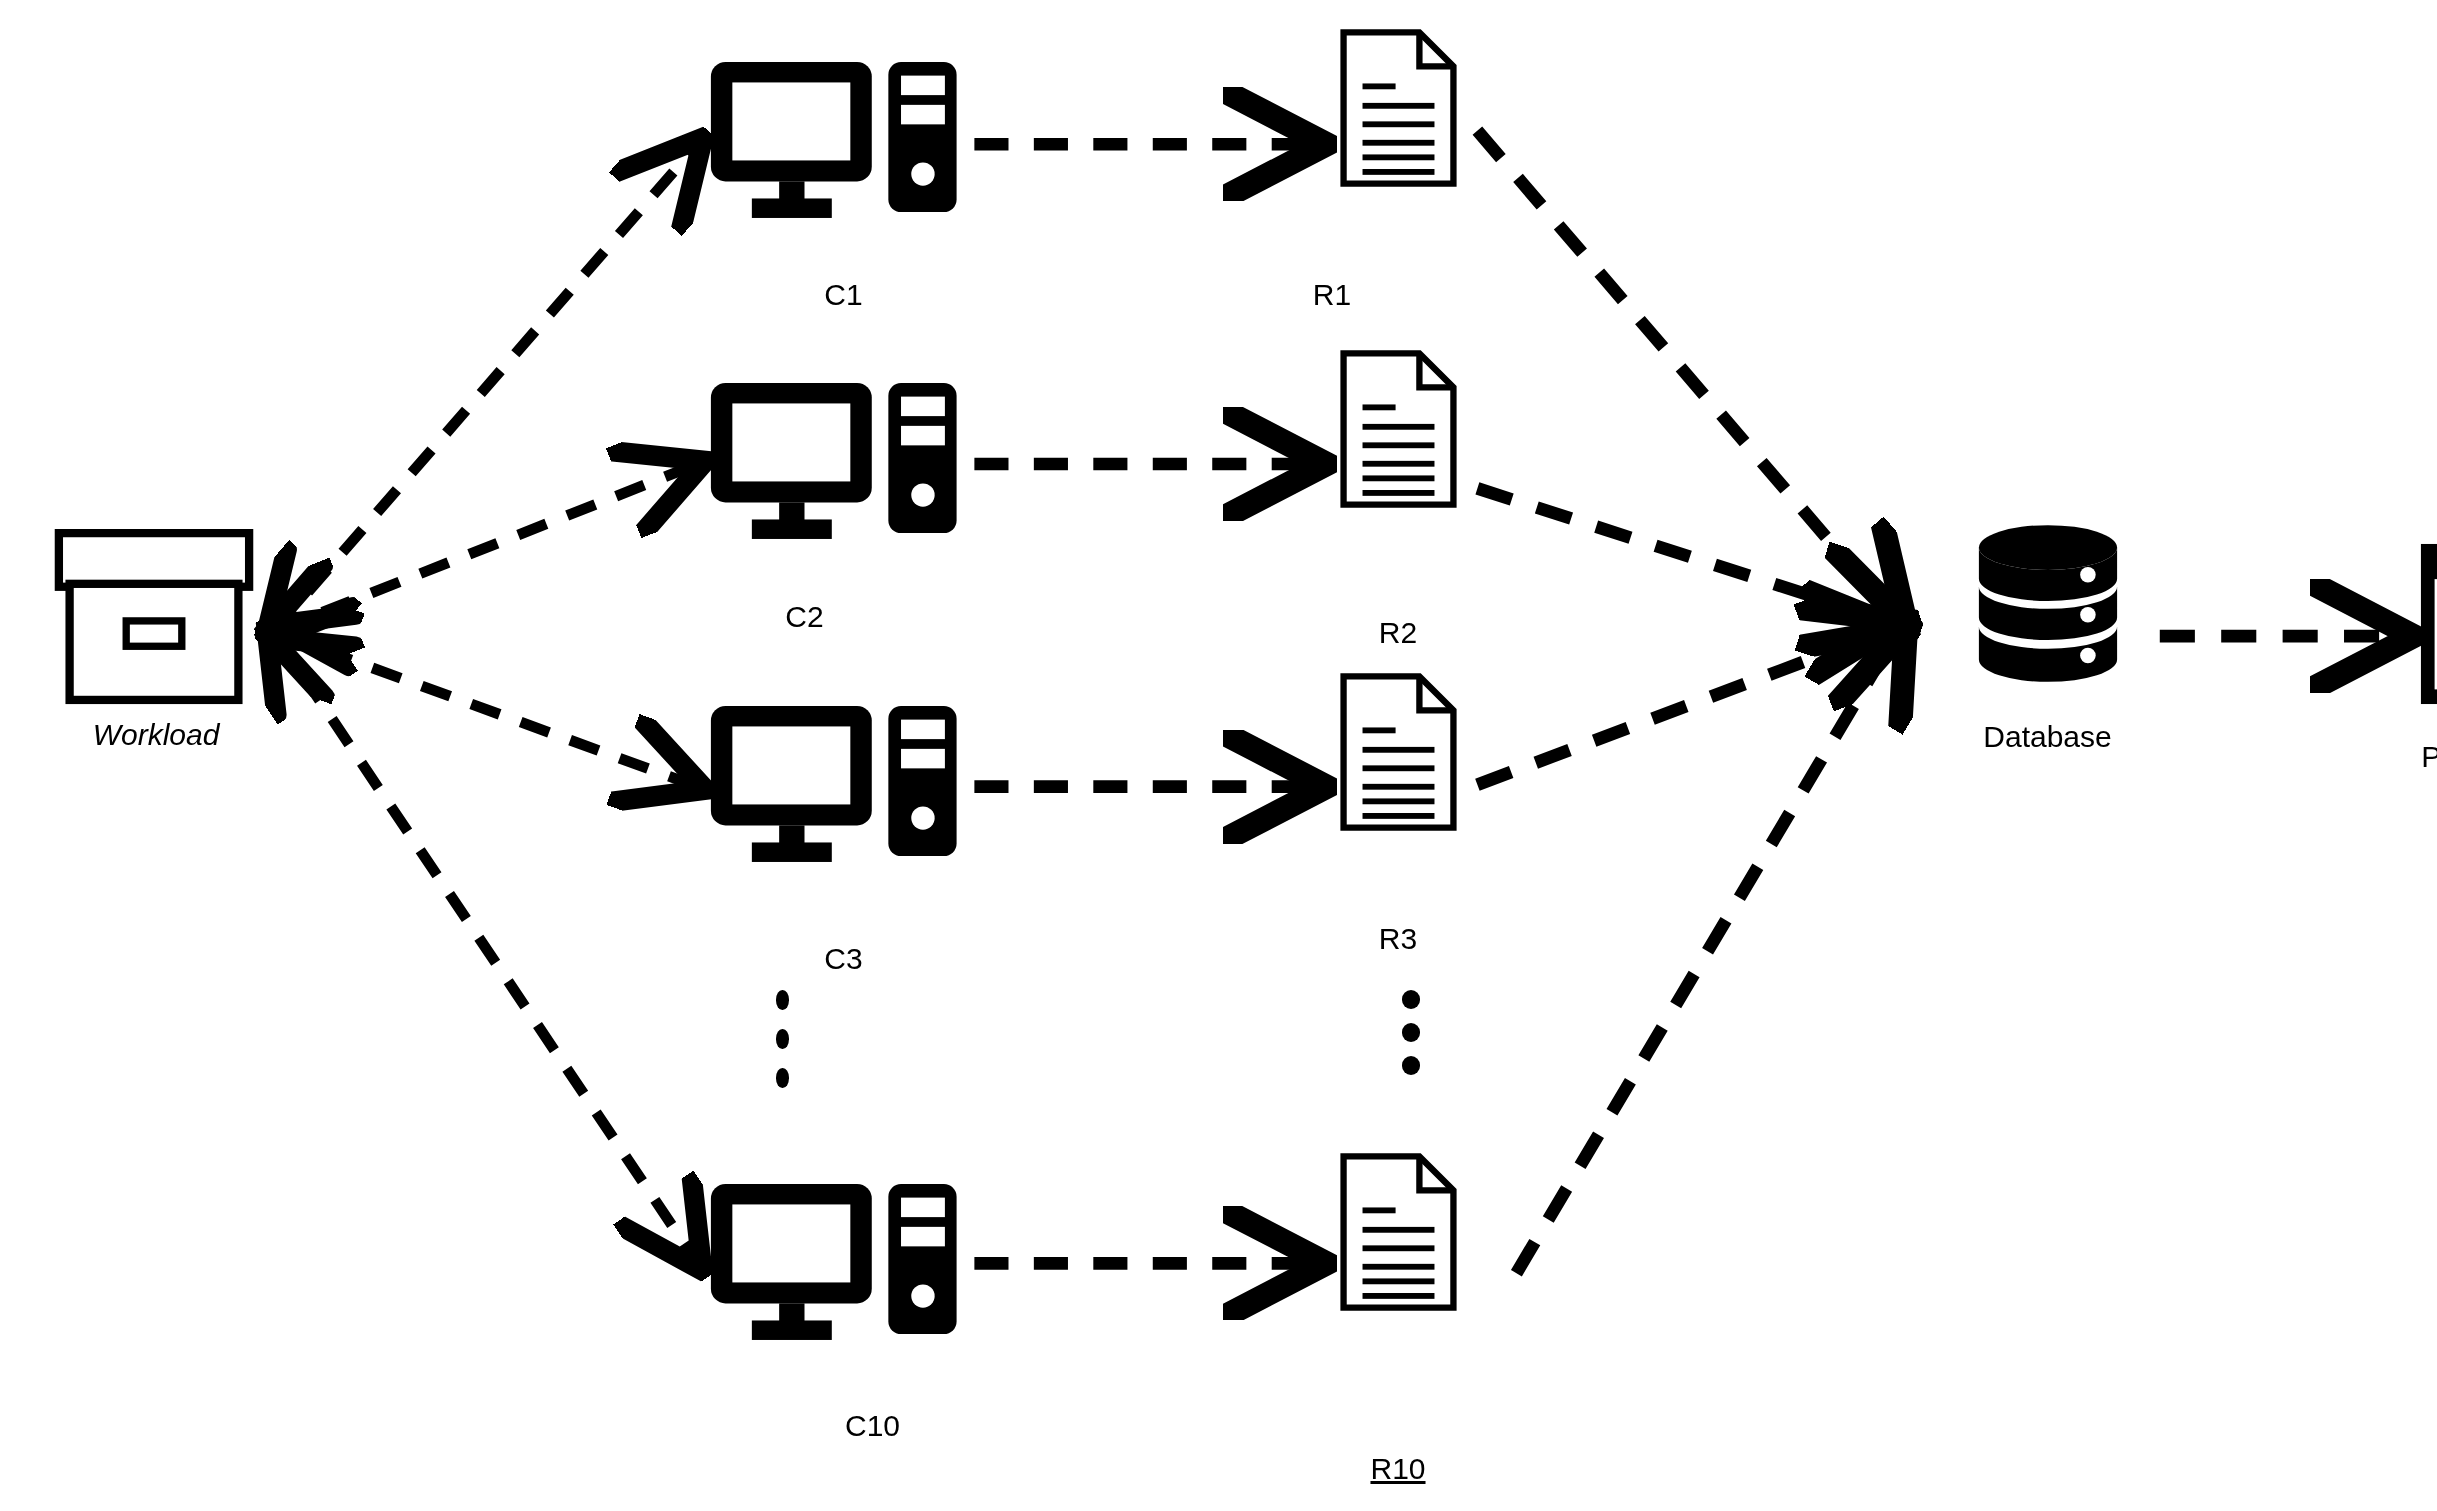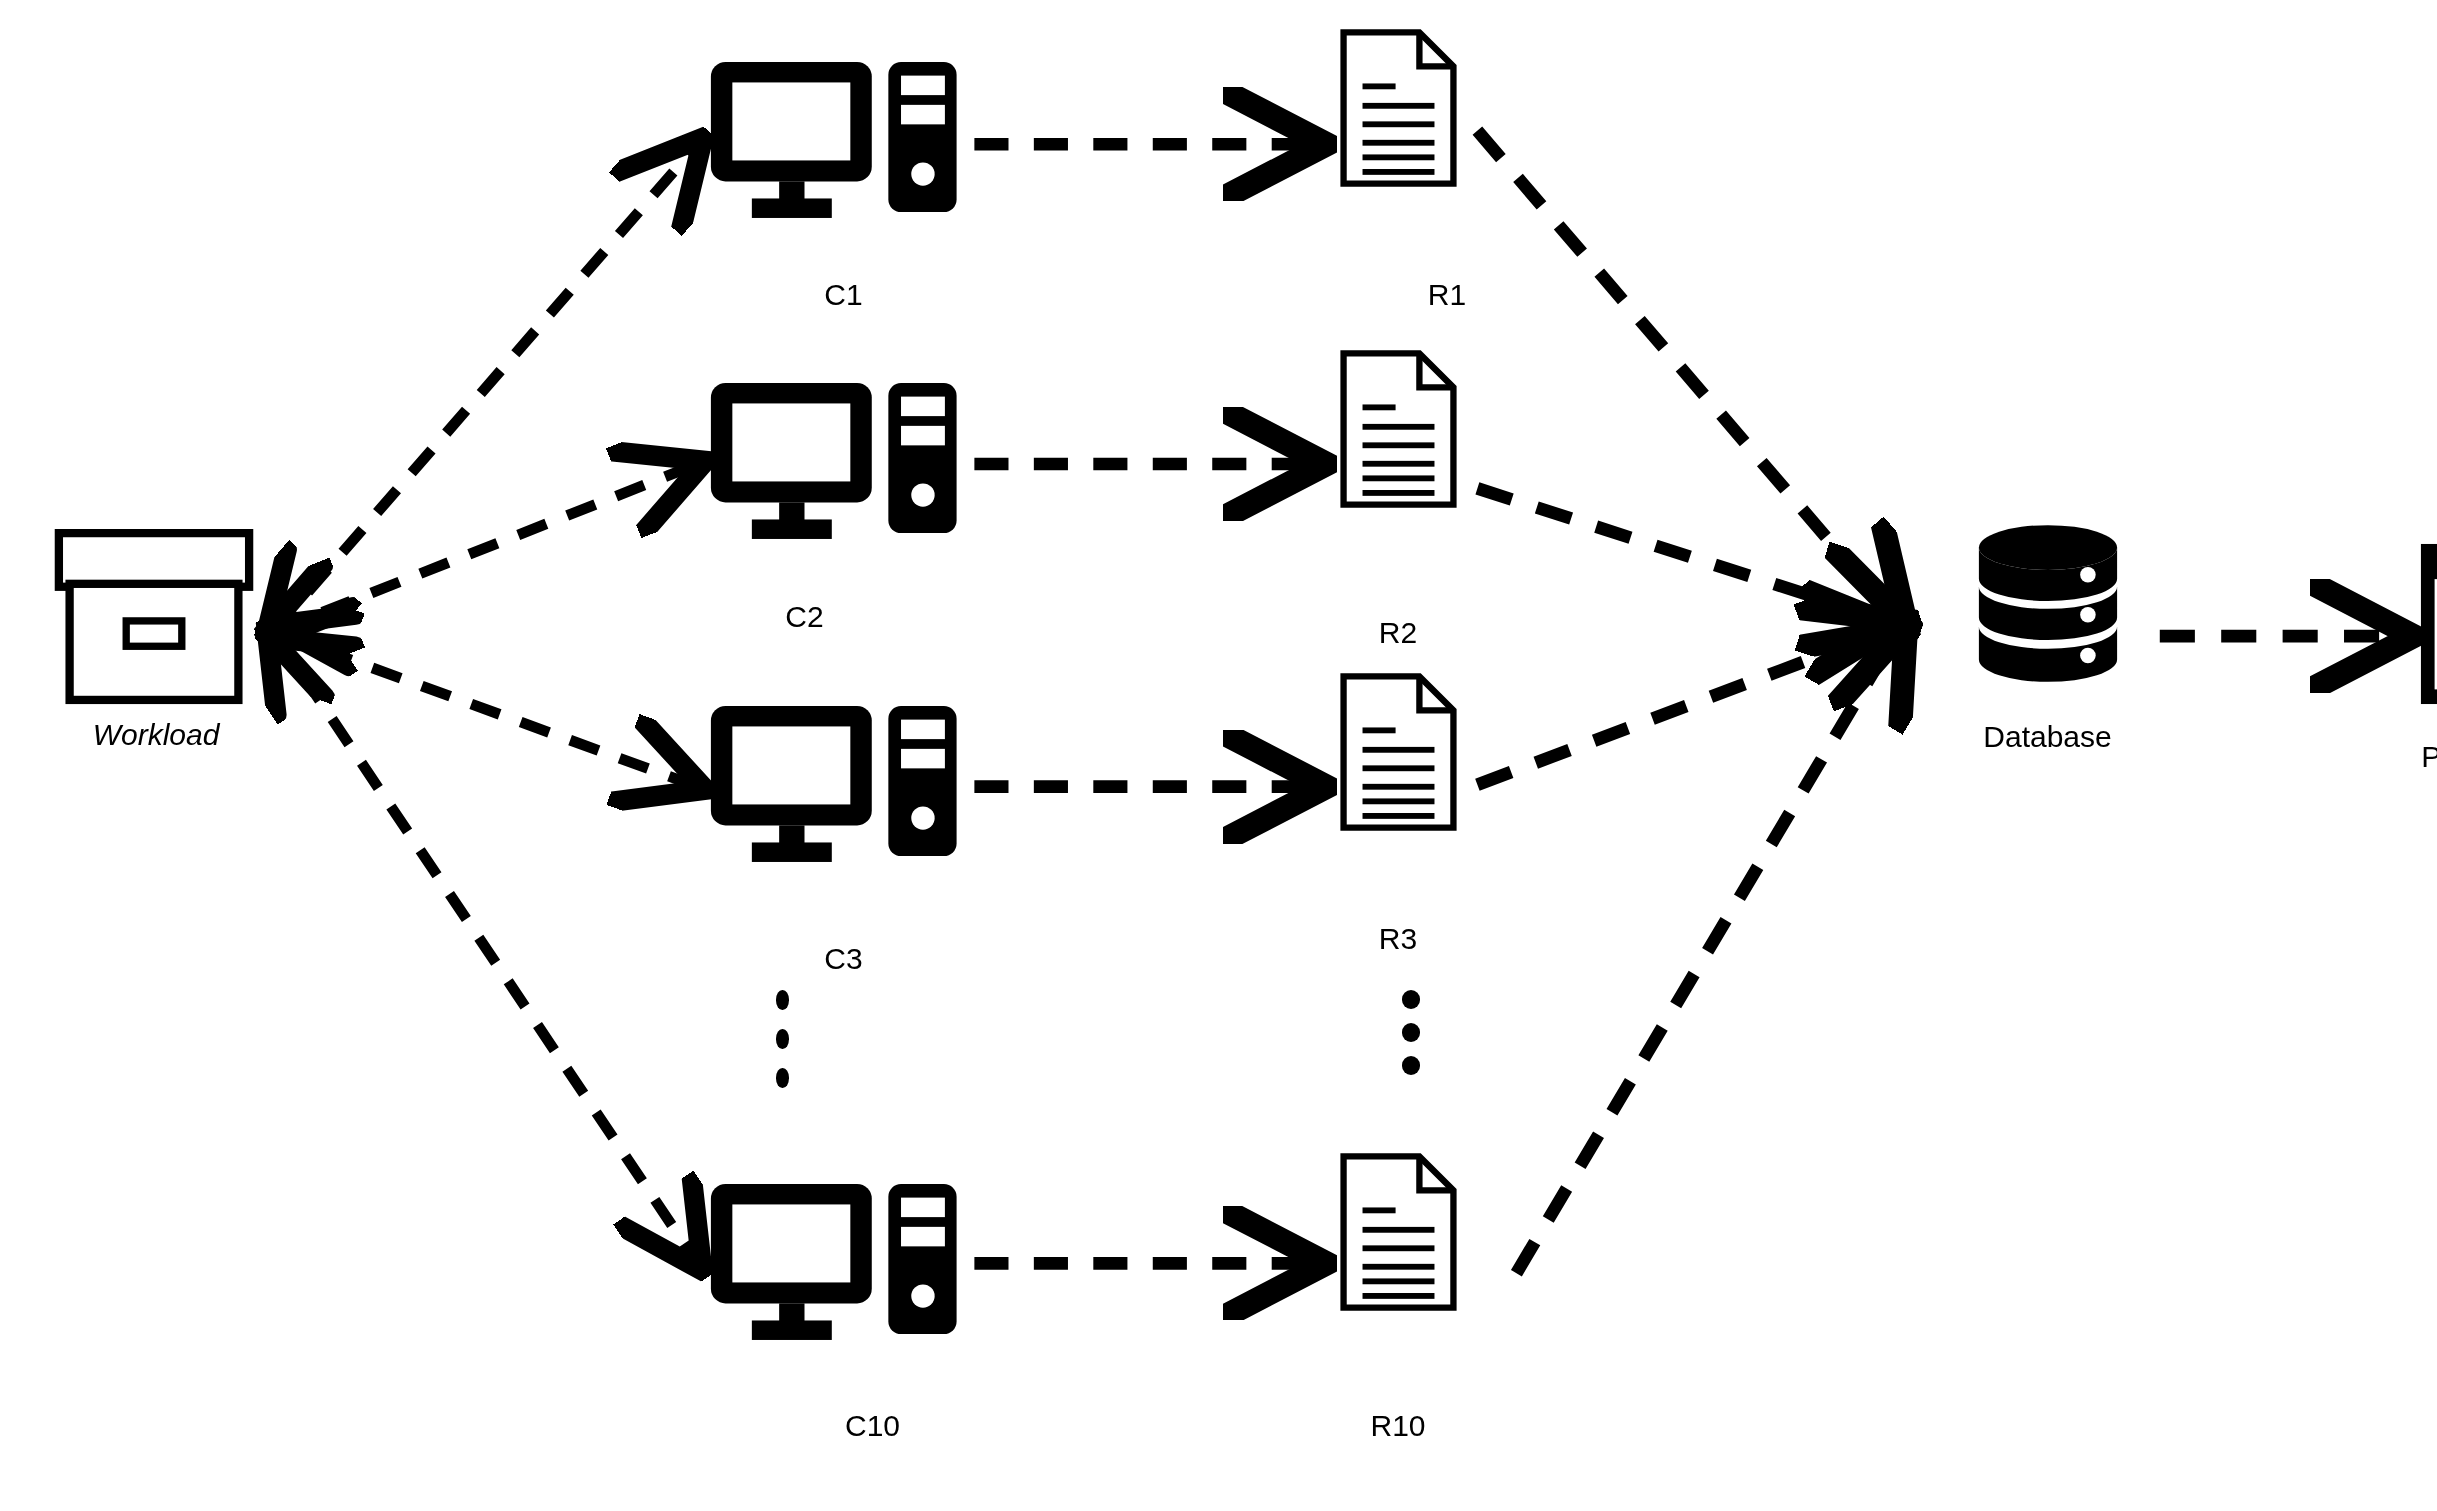--- a/index.html
+++ b/index.html
@@ -132,21 +132,21 @@
       <g fill="#000">
         <rect x="46" y="112" width="68" height="12"></rect>
         <rect x="46" y="152" width="148" height="12"></rect>
         <rect x="46" y="190" width="148" height="12"></rect>
         <rect x="46" y="228" width="148" height="12"></rect>
         <rect x="46" y="258" width="148" height="12"></rect>
         <rect x="46" y="288" width="148" height="12"></rect>
       </g>
     </svg>
   </div>
-  <div class="lbl" style="left:1330px;top:280px;width:234px;">R1</div>
+  <div class="lbl" style="left:1215px;top:280px;width:234px;">R1</div>
 
   <div class="node" style="left:1340px;top:350px;width:117px;height:158px;">
     <svg viewBox="0 0 240 325" width="117" height="158">
       <path d="M7,7 H163 L233,77 V318 H7 Z" fill="#fff" stroke="#000" stroke-width="13"></path>
       <path d="M163,7 V77 H233" fill="none" stroke="#000" stroke-width="13"></path>
       <g fill="#000">
         <rect x="46" y="112" width="68" height="12"></rect>
         <rect x="46" y="152" width="148" height="12"></rect>
         <rect x="46" y="190" width="148" height="12"></rect>
         <rect x="46" y="228" width="148" height="12"></rect>
@@ -186,21 +186,21 @@
       <g fill="#000">
         <rect x="46" y="112" width="68" height="12"></rect>
         <rect x="46" y="152" width="148" height="12"></rect>
         <rect x="46" y="190" width="148" height="12"></rect>
         <rect x="46" y="228" width="148" height="12"></rect>
         <rect x="46" y="258" width="148" height="12"></rect>
         <rect x="46" y="288" width="148" height="12"></rect>
       </g>
     </svg>
   </div>
-  <div class="lbl" style="left:1281px;top:1411px;width:234px;">R10</div>
+  <div class="lbl" style="left:1281px;top:1454px;width:234px;text-decoration:underline;">R10</div>
 
   <div class="node" style="left:1975px;top:522px;width:146px;height:200px;">
     <svg viewBox="0 0 300 410" width="146" height="200">
       <g fill="#000">
         <ellipse cx="150" cy="52" rx="142" ry="46"></ellipse>
         <path d="M8,52 V116 a142,46 0 0 0 284,0 V52 a142,46 0 0 1 -284,0 Z"></path>
         <path d="M8,132 V196 a142,46 0 0 0 284,0 V132 a142,46 0 0 1 -284,0 Z"></path>
         <path d="M8,214 V282 a142,46 0 0 0 284,0 V214 a142,46 0 0 1 -284,0 Z"></path>
       </g>
       <circle cx="232" cy="108" r="16" fill="#fff"></circle>

